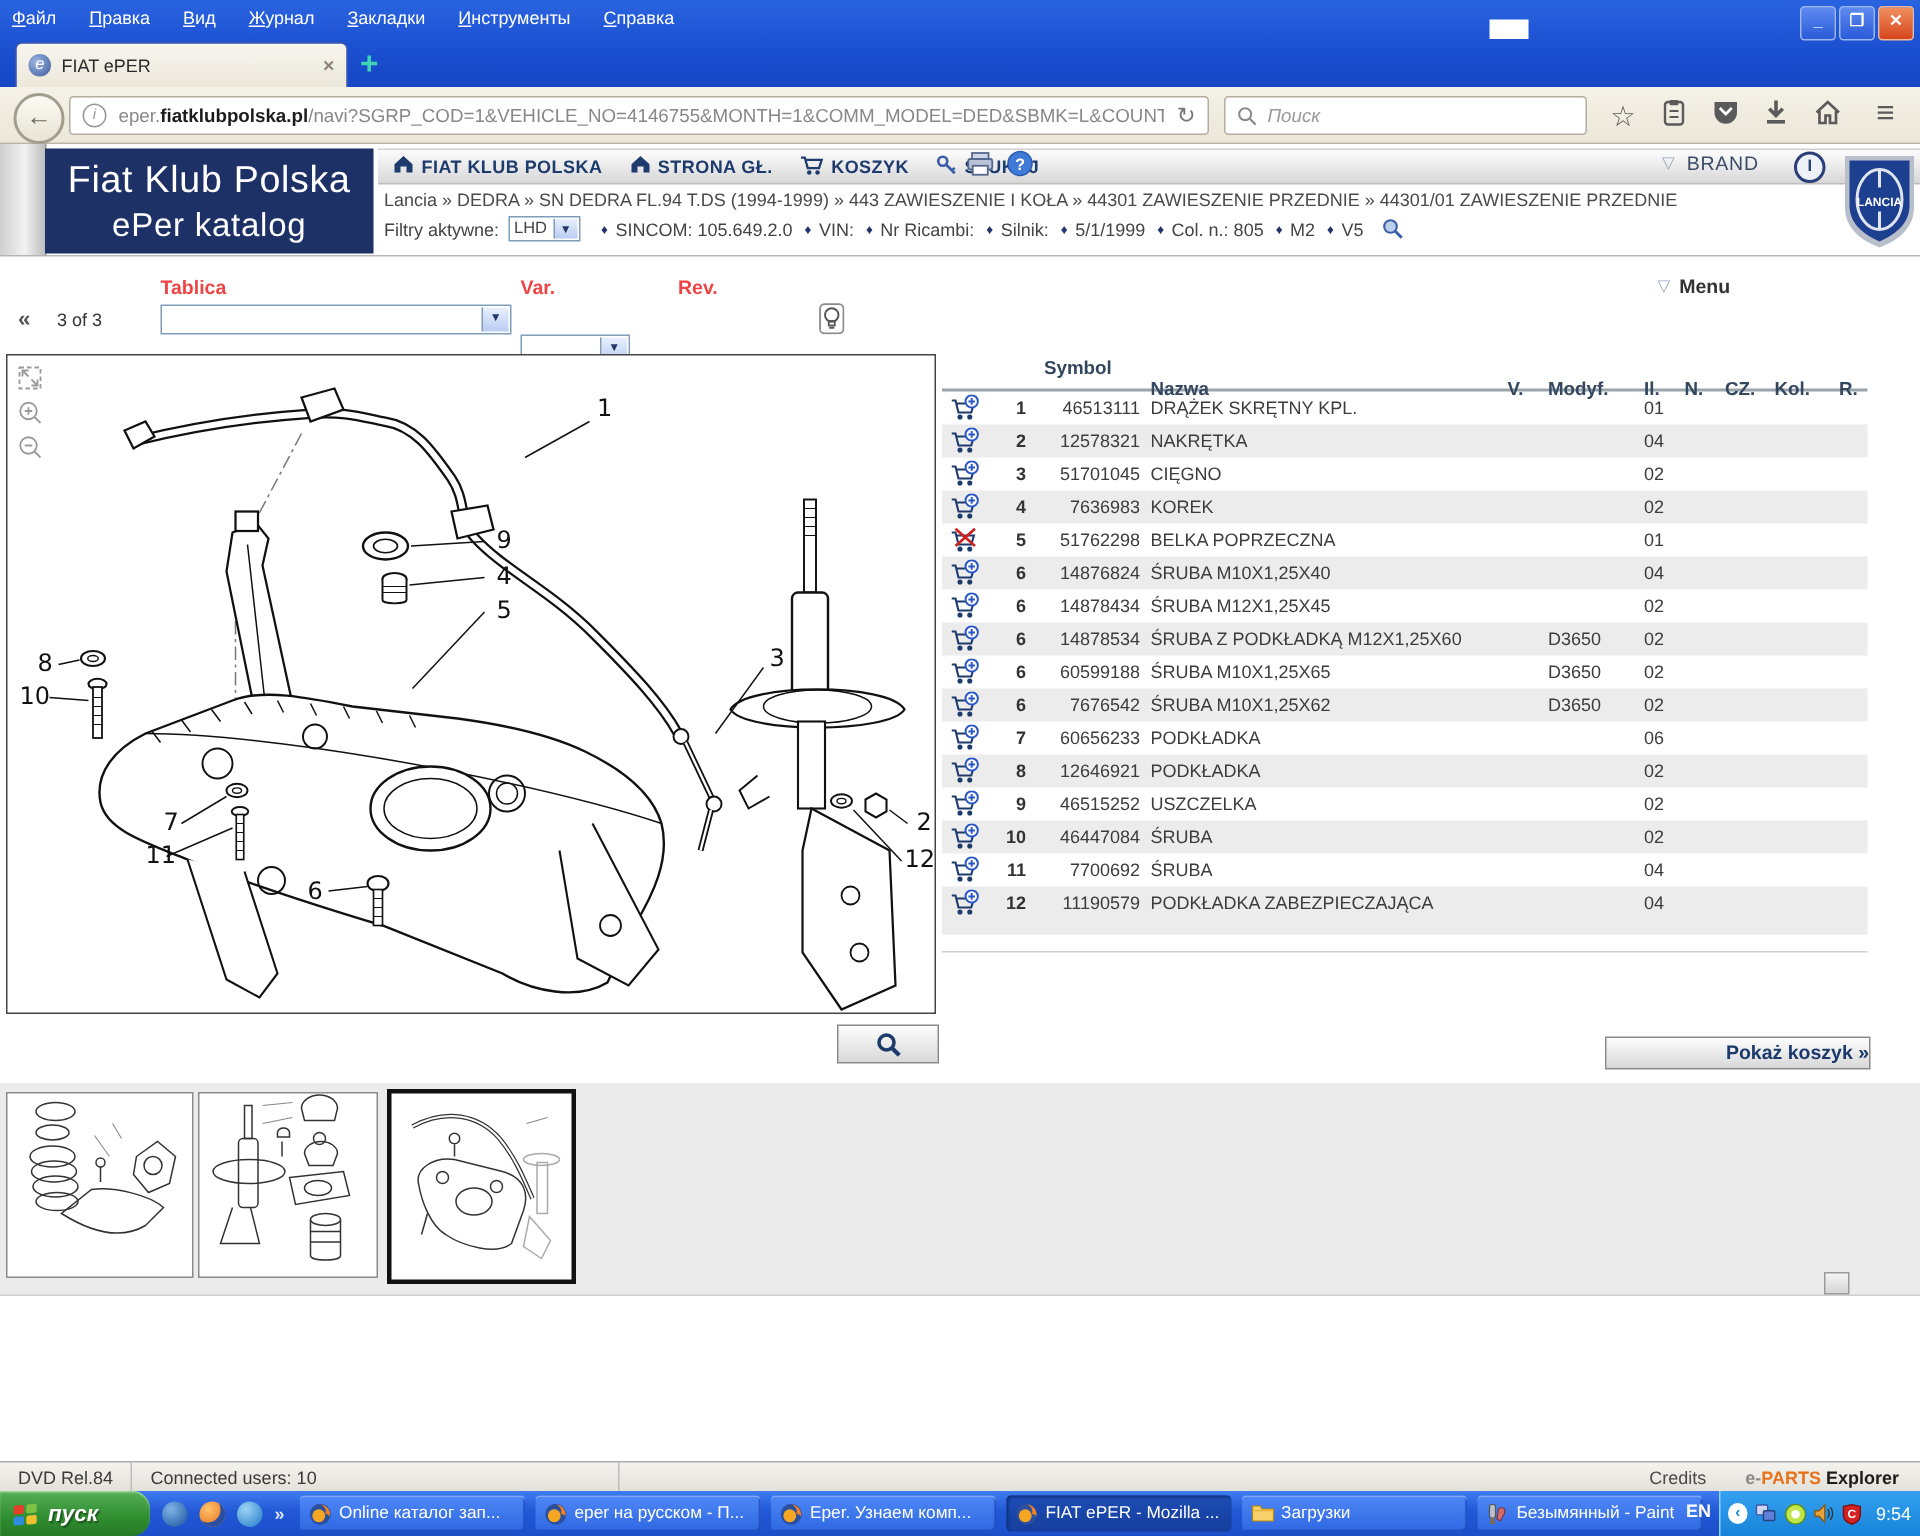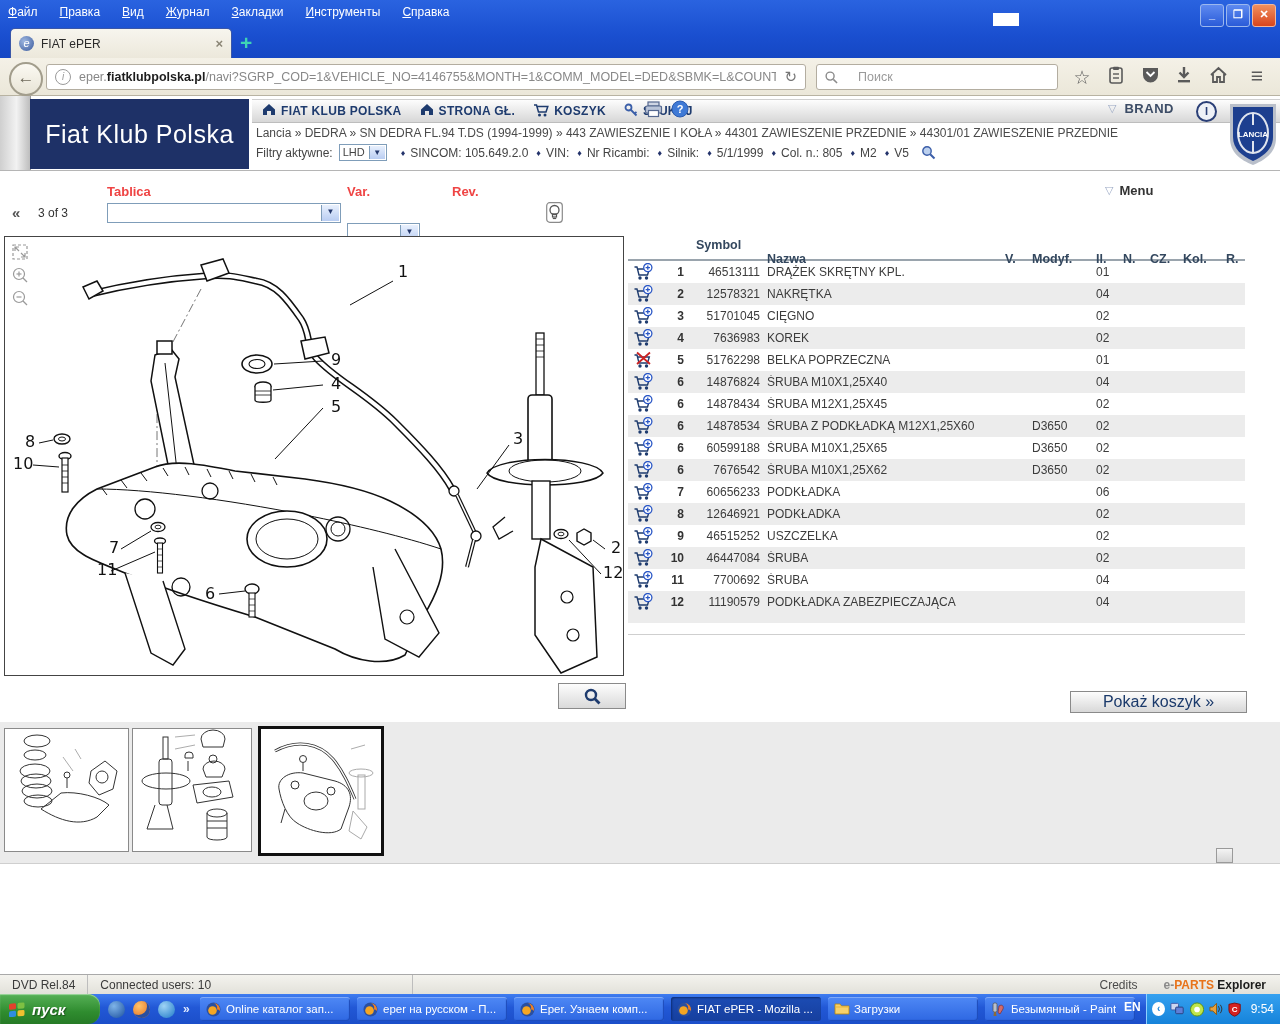--- a/index.html
+++ b/index.html
@@ -21,37 +21,37 @@
   #tab-title{font-size:12px;color:#2b2b2b;flex:1;}
   #tab-close{color:#8a8575;font-size:13px;font-weight:bold;}
   #newtab{left:240px;top:32px;color:#3fd4b4;font-size:21px;font-weight:bold;line-height:21px;}
   #toolbar{left:0;top:58px;width:1280px;height:38px;background:linear-gradient(#f4f1e7,#ebe7d9);border-bottom:1px solid #b8b3a2;box-sizing:border-box;}
   #backbtn{left:9px;top:62px;width:30px;height:30px;border-radius:50%;border:2px solid #a29d8c;background:linear-gradient(#fbf9f2,#e8e4d6);color:#6f6a5c;font-size:17px;font-weight:bold;text-align:center;line-height:27px;}
   #urlbar{left:46px;top:64px;width:760px;height:26px;background:#fff;border:1px solid #b3ada0;border-radius:3px;box-sizing:border-box;display:flex;align-items:center;padding:0 8px;gap:8px;}
   #info-icon{width:14px;height:14px;border-radius:50%;border:1px solid #9a9a9a;color:#9a9a9a;font-size:10px;line-height:14px;text-align:center;font-style:italic;flex:none;}
   #url-text{font-size:12.5px;color:#888;white-space:nowrap;overflow:hidden;flex:1;}
   #url-text .domain{color:#1c1c1c;font-weight:bold;}
   #reload-icon{color:#777;font-size:15px;flex:none;}
-  #searchbar{left:816px;top:64px;width:242px;height:26px;background:#fff;border:1px solid #b3ada0;border-radius:3px;box-sizing:border-box;display:flex;align-items:center;padding:0 8px;gap:20px;}
+  #searchbar{left:816px;top:64px;width:242px;height:26px;background:#fff;border:1px solid #b3ada0;border-radius:3px;box-sizing:border-box;display:flex;align-items:center;padding:0 8px;gap:7px;font-style:italic;}
   #searchbar svg{flex:none;}
   #search-ph{font-size:12.5px;color:#9a9a9a;}
   .tbicon{top:66px;width:24px;height:22px;color:#5a5a5a;text-align:center;}
   .tbicon svg{display:block;margin:0 auto;}
 
   
   #eper-strip{left:0;top:96px;width:30px;height:74px;background:linear-gradient(90deg,#cfcfcf,#f2f2f2 55%,#bdbdbd);border-right:1px solid #9a9a9a;overflow:hidden;}
   #logo-box{left:30px;top:99px;width:219px;height:70px;background:#1e3167;color:#fff;text-align:center;display:flex;flex-direction:column;justify-content:center;gap:2px;}
   #logo-line1{font-size:25px;letter-spacing:.5px;}
   #logo-line2{font-size:22px;letter-spacing:.5px;}
   #site-navstrip{left:252px;top:99px;width:1028px;height:24px;background:linear-gradient(#fdfdfd,#d7d7d7);border-top:1px solid #cfcfcf;border-bottom:1px solid #bdbdbd;box-sizing:border-box;}
   #site-nav{left:262px;top:101px;height:20px;display:flex;align-items:center;gap:18px;}
   .navlink{display:flex;align-items:center;gap:5px;font-size:12px;font-weight:bold;color:#1e3b6e;letter-spacing:.3px;}
   #brand-box{left:1108px;top:101px;display:flex;align-items:center;gap:8px;}
   #brand-tri{color:#9aa8c4;font-size:11px;}
-  #brand-label{font-size:13px;font-weight:bold;color:#3c4c66;letter-spacing:.5px;}
+  #brand-label{font-size:13px;font-weight:normal;color:#3c4c66;letter-spacing:.5px;}
   #info-badge{left:1196px;top:101px;width:17px;height:17px;border-radius:50%;border:2px solid #2a3f77;color:#2a3f77;font-weight:bold;font-size:11px;text-align:center;line-height:17px;background:#eef1f7;}
   #breadcrumb{left:256px;top:126px;width:960px;font-size:12px;color:#4a4a4a;white-space:nowrap;}
   #filters{left:256px;top:144px;display:flex;align-items:center;gap:6px;font-size:12px;color:#444;}
   .lhd-select{position:relative;width:48px;height:17px;background:#fff;border:1px solid #7f9db9;font-size:11px;padding:1px 18px 0 3px;box-sizing:border-box;}
   .xp-arrow{position:absolute;right:1px;top:1px;bottom:1px;width:15px;background:linear-gradient(#e8f0fd,#b9cdf2);border-left:1px solid #7f9db9;color:#23376b;font-size:8px;text-align:center;line-height:14px;}
   .filter-item{display:flex;align-items:center;gap:5px;margin-left:8px;}
   .diamond{color:#24336b;font-size:9px;}
   #lancia-logo{left:1226px;top:100px;}
   #header-rule{left:0;top:170px;width:1280px;height:0;border-top:1px solid #b5b5b5;}
 
@@ -79,21 +79,21 @@
   .prow{font-size:12px;color:#3c3c3c;}
   .prow.alt{background:#ececec;}
   .c-cart{text-align:center;line-height:10px;}
   .c-ref{text-align:right;font-weight:bold;color:#333;}
   .c-symbol{text-align:right;}
   .c-name{padding-left:0;white-space:nowrap;overflow:hidden;}
   .prow .cart-blocked{display:none;}
   .prow.blocked .cart-blocked{display:inline;}
   #table-tail{left:628px;top:612px;width:617px;height:11px;background:#ececec;}
   #table-rule{left:628px;top:634px;width:617px;border-top:1px solid #cfcfcf;}
-  #show-cart-btn{left:1070px;top:691px;width:175px;height:20px;border:1px solid #8a8a8a;background:linear-gradient(#fdfdfd,#d8d8d8);font-size:16px;font-weight:normal;color:#1b3a6b;text-align:center;line-height:19px;}
+  #show-cart-btn{left:1070px;top:691px;width:175px;height:20px;border:1px solid #8a8a8a;background:linear-gradient(#fdfdfd,#d8d8d8);font-size:13px;font-weight:bold;color:#1b3a6b;text-align:right;line-height:19px;}
 
   
   #thumb-band{left:0;top:722px;width:1280px;height:142px;background:#ebebeb;border-bottom:1px solid #cfcfcf;box-sizing:border-box;}
   .thumb{background:#fff;border:1px solid #8a8a8a;box-sizing:border-box;}
   #thumb1{left:4px;top:728px;width:125px;height:124px;}
   #thumb2{left:132px;top:728px;width:120px;height:124px;}
   #thumb3{left:258px;top:726px;width:126px;height:130px;border:3px solid #111;}
   #scroll-handle{left:1216px;top:848px;width:17px;height:15px;background:linear-gradient(#f4f4f4,#d5d5d5);border:1px solid #9a9a9a;box-sizing:border-box;}
 
   
@@ -192,20 +192,21 @@
         <path d="M2 9 L9.5 2 L17 9 M4 8 v8 h4 v-5 h3 v5 h4 V8" fill="none" stroke="#5a5a5a" stroke-width="1.8"></path>
       </svg>
   </div>
   <div class="tbicon abs" style="left:1245px;font-size:21px;font-weight:bold;line-height:20px;">≡</div>
 
   <div id="eper-strip" class="abs">
     
   </div>
   <div id="logo-box" class="abs">
     <div id="logo-line1">Fiat Klub Polska</div>
+    <div id="logo-line2">ePer katalog</div>
   </div>
   <div id="site-navstrip" class="abs"></div>
   <div id="site-nav" class="abs">
       <span class="navlink">
         <span class="nl-icon"><svg width="14" height="13" viewBox="0 0 14 13">
             <path d="M1 6.5 L7 1 L13 6.5 V12 H9 V8 H5 v4 H1 Z" fill="#1e3b6e"></path>
           </svg></span>
         <span>FIAT KLUB POLSKA</span>
       </span>
       <span class="navlink">

